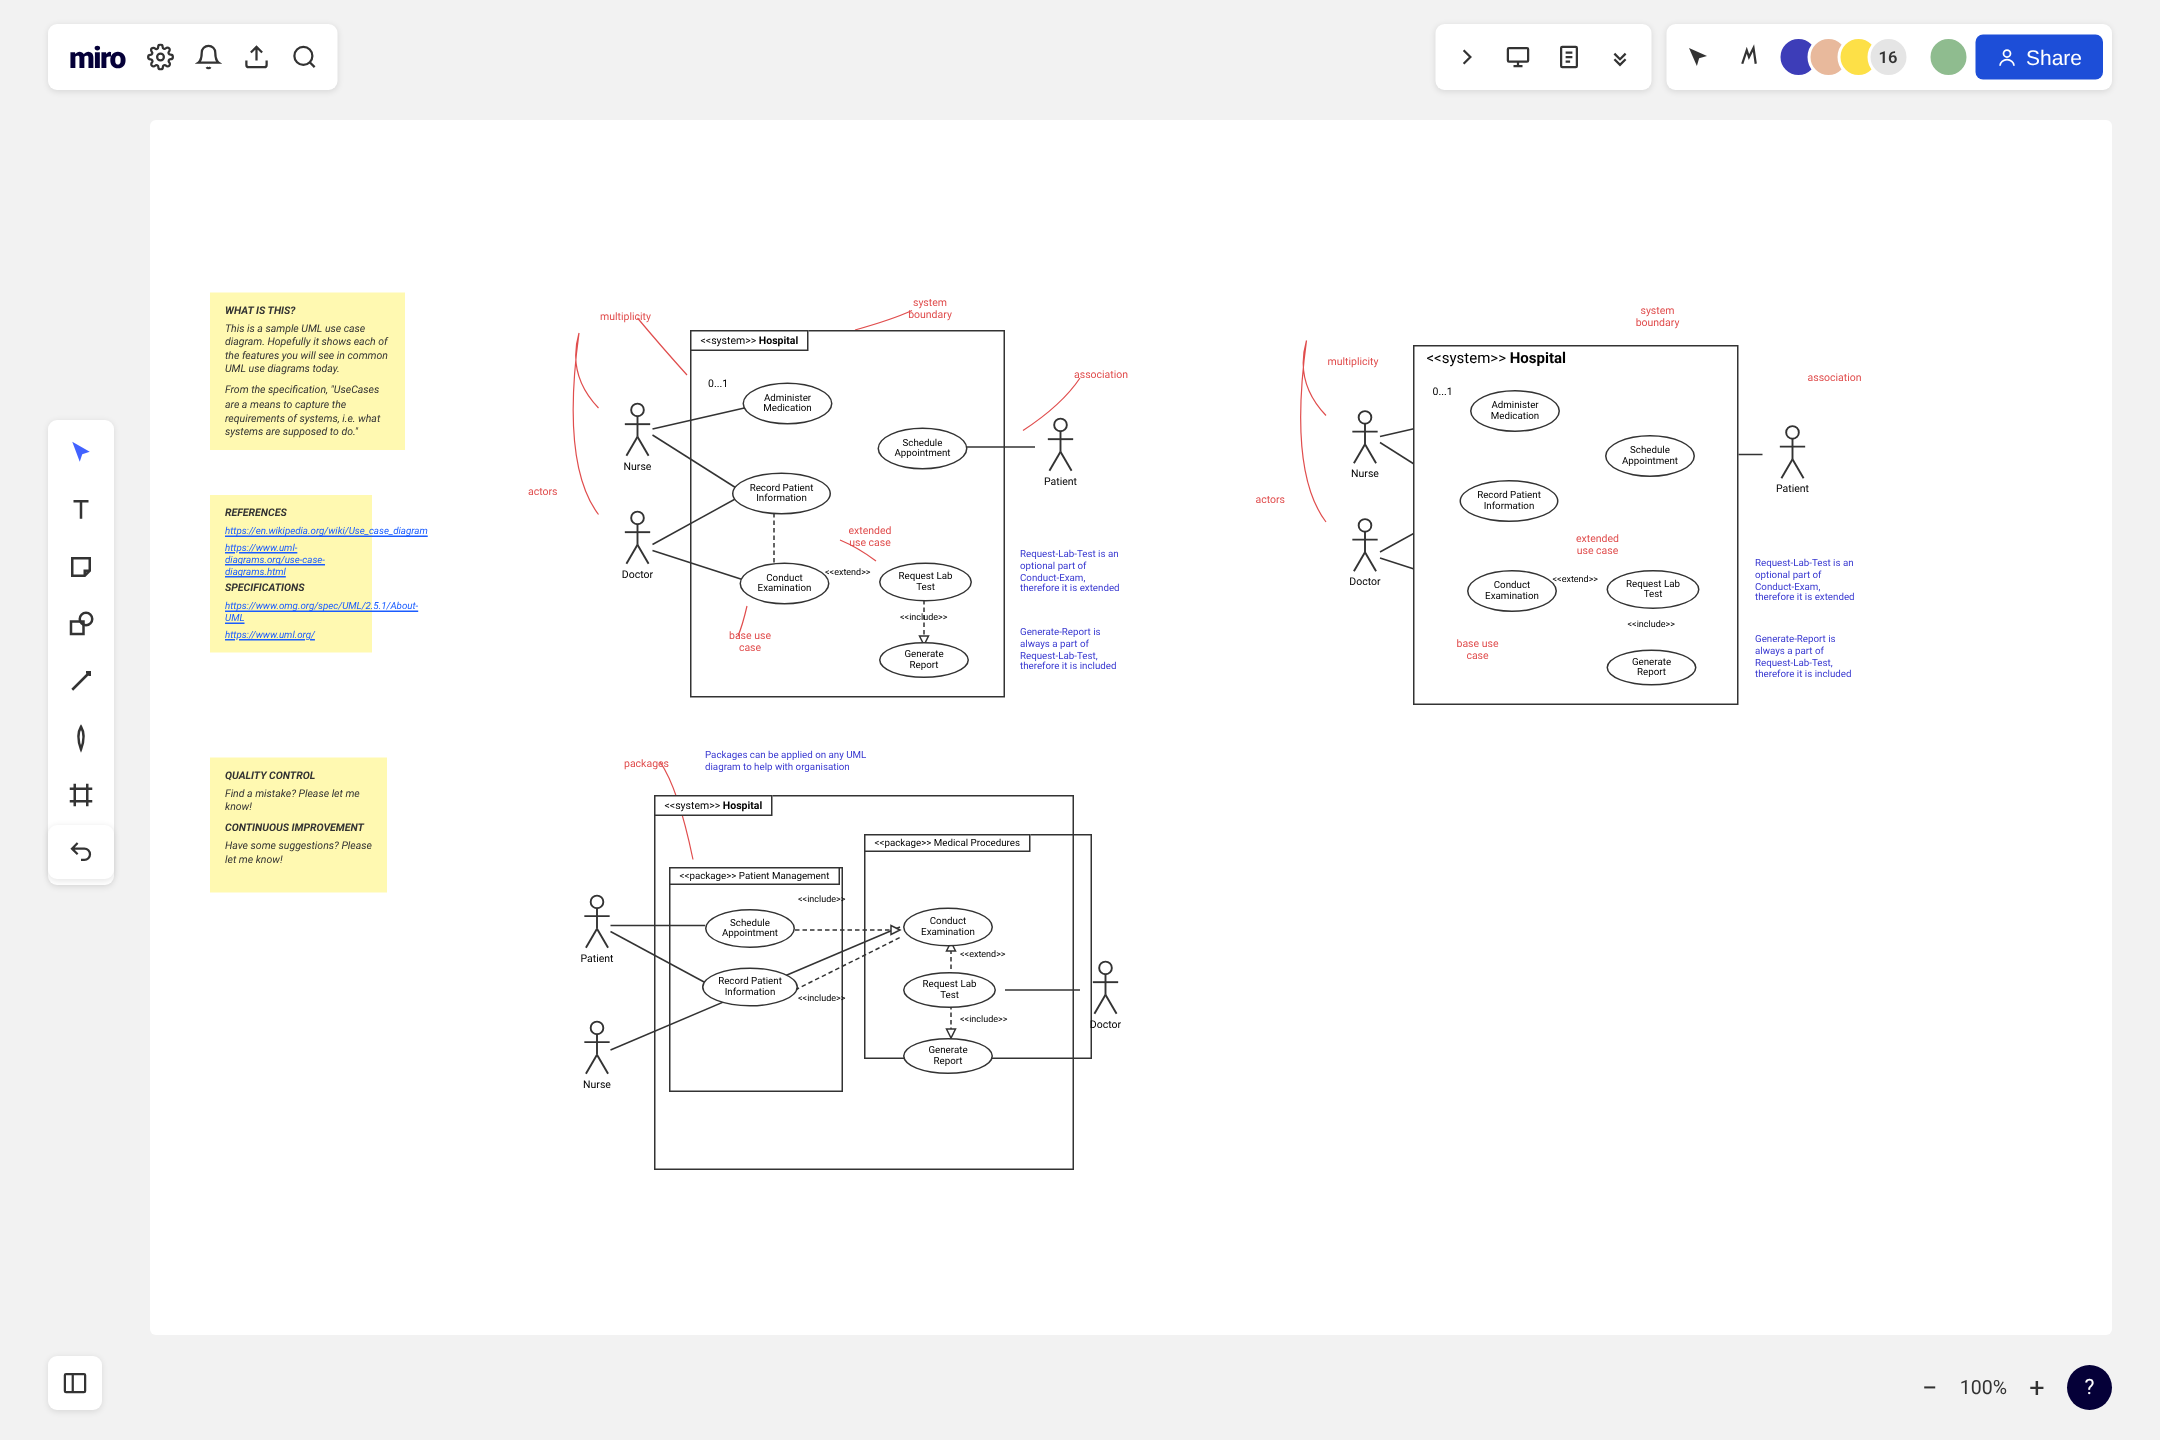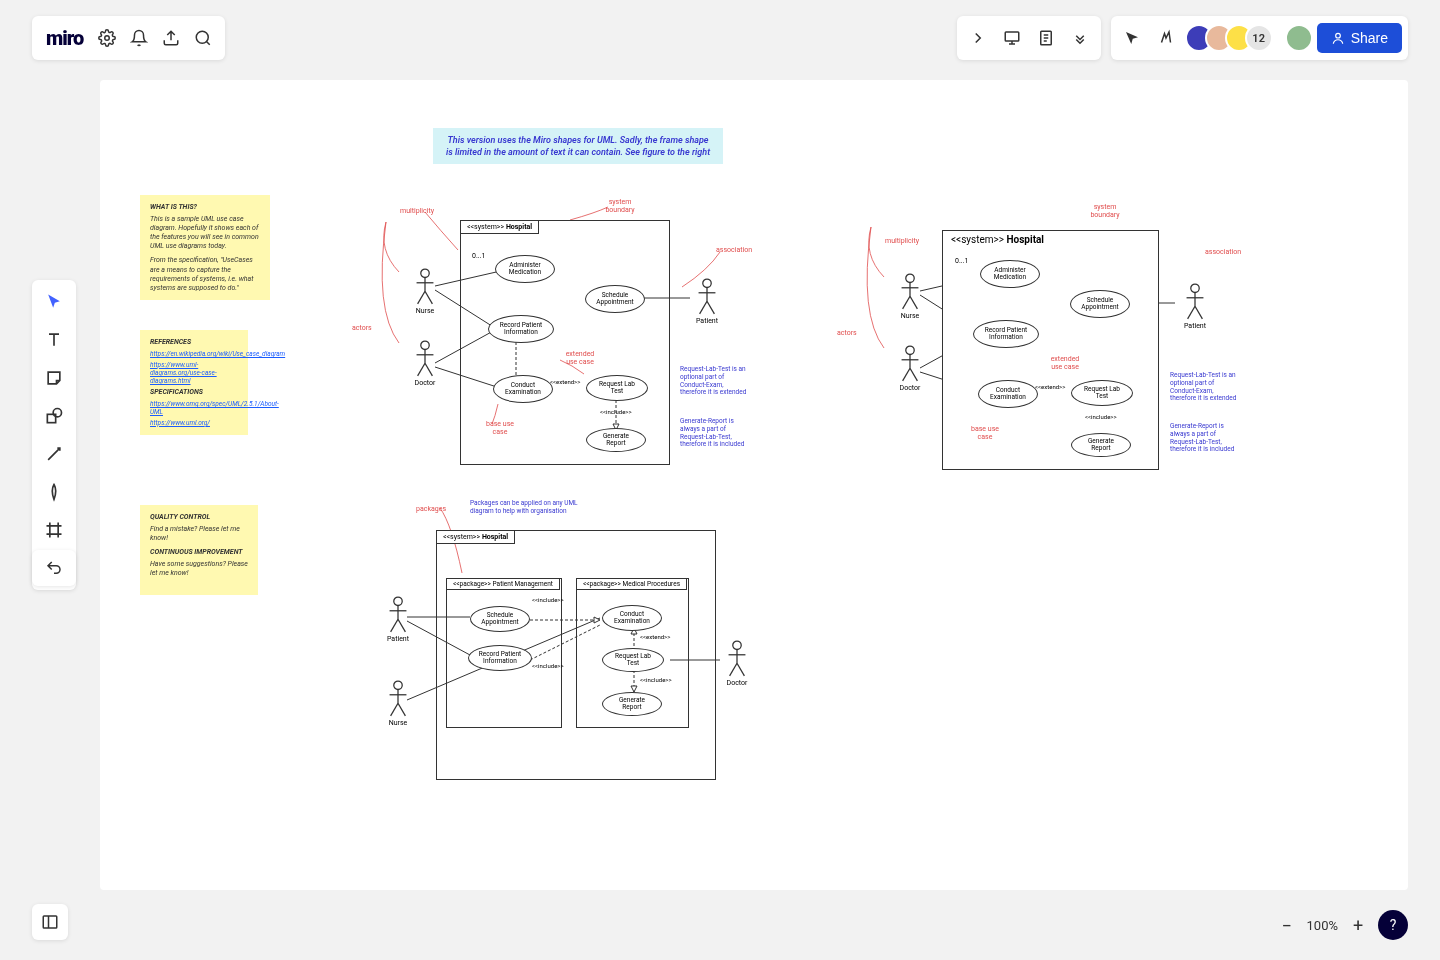--- a/index.html
+++ b/index.html
@@ -143,21 +143,21 @@
       </div>
     <div class="tr-btn">
         <svg viewBox="0 0 24 24" fill="none" stroke="#333" stroke-width="2">
           <path d="M6 18l4-12 2 6 4-8 2 14"></path>
         </svg>
       </div>
     <div class="avatars">
       <div class="avatar" style="background:#3d3db8;"></div>
       <div class="avatar" style="background:#e8b99c;"></div>
       <div class="avatar" style="background:#fde047;"></div>
-      <div class="avatar" style="background:#e5e5e5;color:#333;">12</div>
+      <div class="avatar" style="background:#e5e5e5;color:#333;">16</div>
     </div>
     <div class="avatar" style="background:#8fbc8f;margin-left:8px;"></div>
     <button class="share-btn">
       <svg width="14" height="14" viewBox="0 0 24 24" fill="none" stroke="#fff" stroke-width="2">
           <circle cx="12" cy="8" r="4"></circle>
           <path d="M4 22c0-4 4-7 8-7s8 3 8 7"></path>
         </svg>
       <span>Share</span>
     </button>
   </div>
@@ -223,21 +223,20 @@
   <div class="zoom-controls">
     <span class="zoom-btn">−</span>
     <span>100%</span>
     <span class="zoom-btn">+</span>
   </div>
   <div class="help-btn">?</div>
 </div>
 
 <div class="canvas">
 
-  <div class="desc-box" style="left:333px;top:48px;width:290px;">This version uses the Miro shapes for UML. Sadly, the frame shape is limited in the amount of text it can contain. See figure to the right</div>
 
   <div class="sticky" style="left:40px;top:115px;width:130px;height:105px;">
     <h4>WHAT IS THIS?</h4>
     <p>This is a sample UML use case diagram. Hopefully it shows each of the features you will see in common UML use diagrams today.</p>
     <p>From the specification, "UseCases are a means to capture the requirements of systems, i.e. what systems are supposed to do."</p>
   </div>
   <div class="sticky" style="left:40px;top:250px;width:108px;height:105px;">
     <h4>REFERENCES</h4>
     <a>https://en.wikipedia.org/wiki/Use_case_diagram</a>
     <a>https://www.uml-diagrams.org/use-case-diagrams.html</a>
@@ -423,21 +422,21 @@
     <path d="M 340 428 Q 352 445 362 493" stroke="#e04d4d" fill="none" stroke-width="0.8"></path>
   </svg>
 
   <div class="uml-frame" style="left:336px;top:450px;width:280px;height:250px;">
     <div class="frame-tab"><span>&lt;&lt;system&gt;&gt;</span> <b>Hospital</b></div>
   </div>
 
   <div class="pkg" style="left:346px;top:498px;width:116px;height:150px;">
     <div class="pkg-title">&lt;&lt;package&gt;&gt; Patient Management</div>
   </div>
-  <div class="pkg" style="left:476px;top:498px;width:113px;height:150px;text-align:right;">
+  <div class="pkg" style="left:476px;top:476px;width:152px;height:150px;text-align:right;">
     <div class="pkg-title">&lt;&lt;package&gt;&gt; Medical Procedures</div>
   </div>
 
   <div class="uc" style="left:370px;top:526px;width:60px;height:26px;">Schedule Appointment</div>
   <div class="uc" style="left:368px;top:565px;width:64px;height:26px;">Record Patient Information</div>
   <div class="uc" style="left:502px;top:525px;width:60px;height:26px;">Conduct Examination</div>
   <div class="uc" style="left:502px;top:568px;width:62px;height:24px;">Request Lab Test</div>
   <div class="uc" style="left:502px;top:612px;width:60px;height:24px;">Generate Report</div>
 
   <div class="rel-label" style="left:432px;top:516px;">&lt;&lt;include&gt;&gt;</div>

